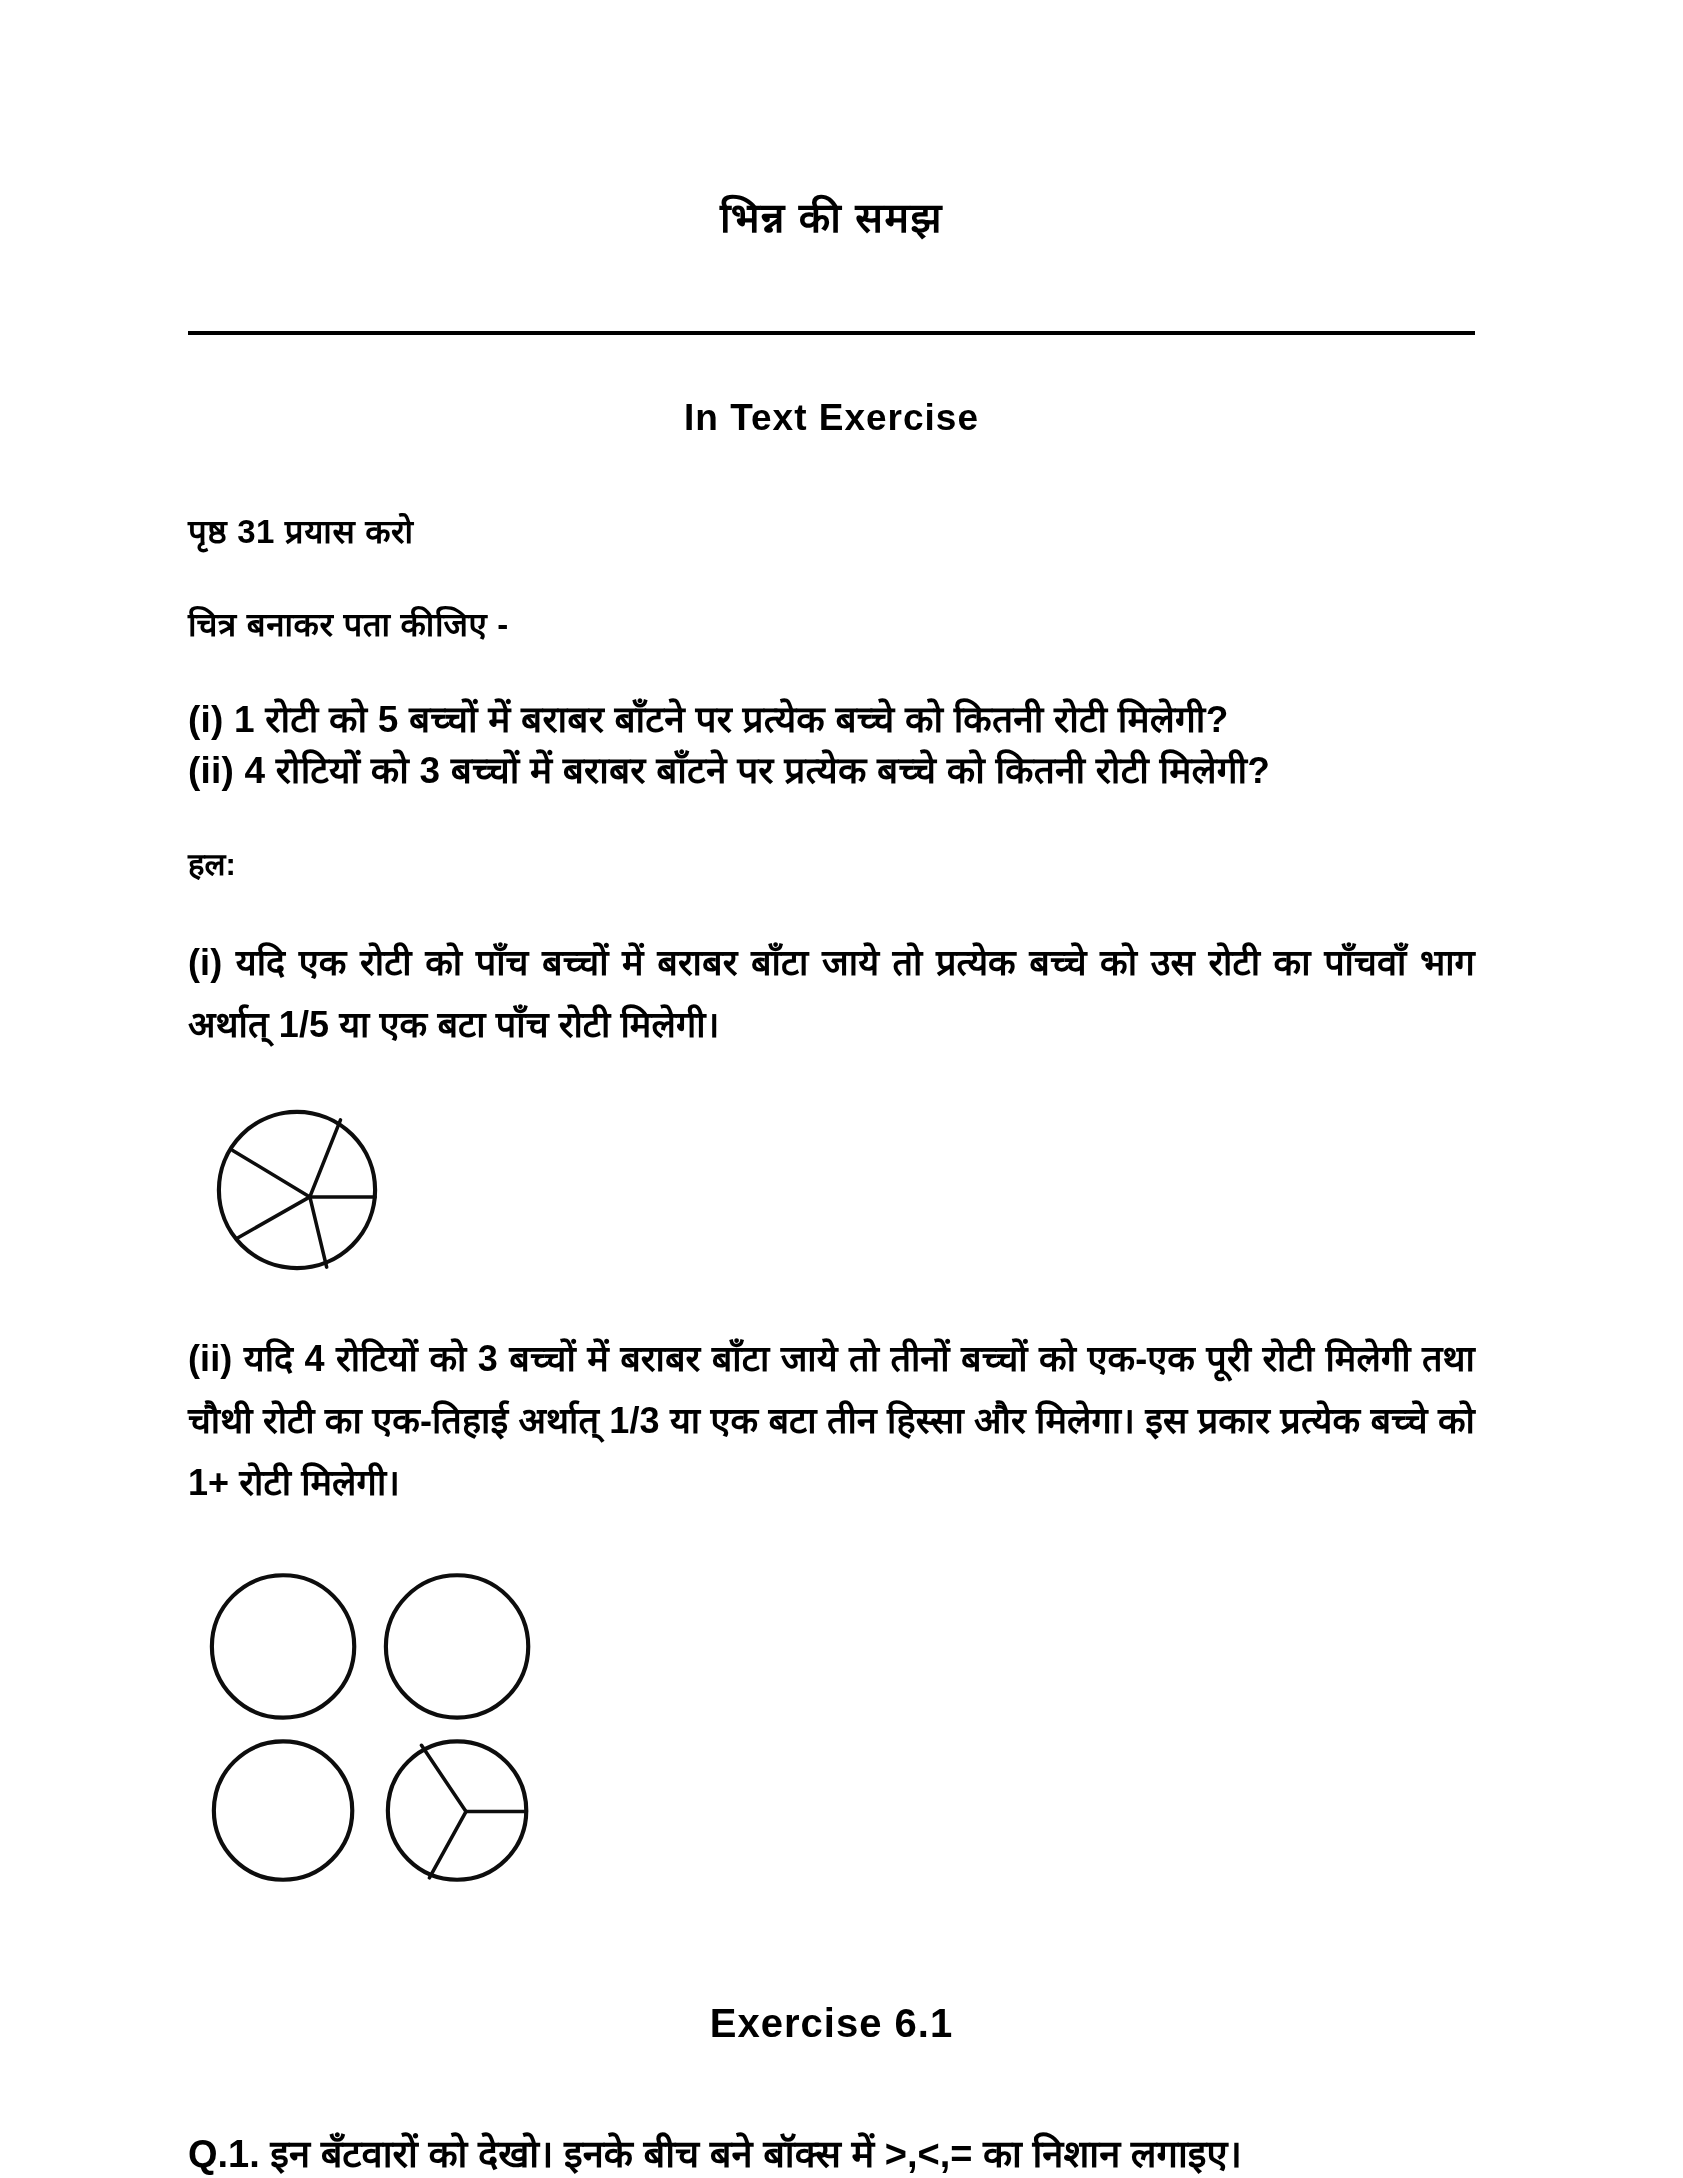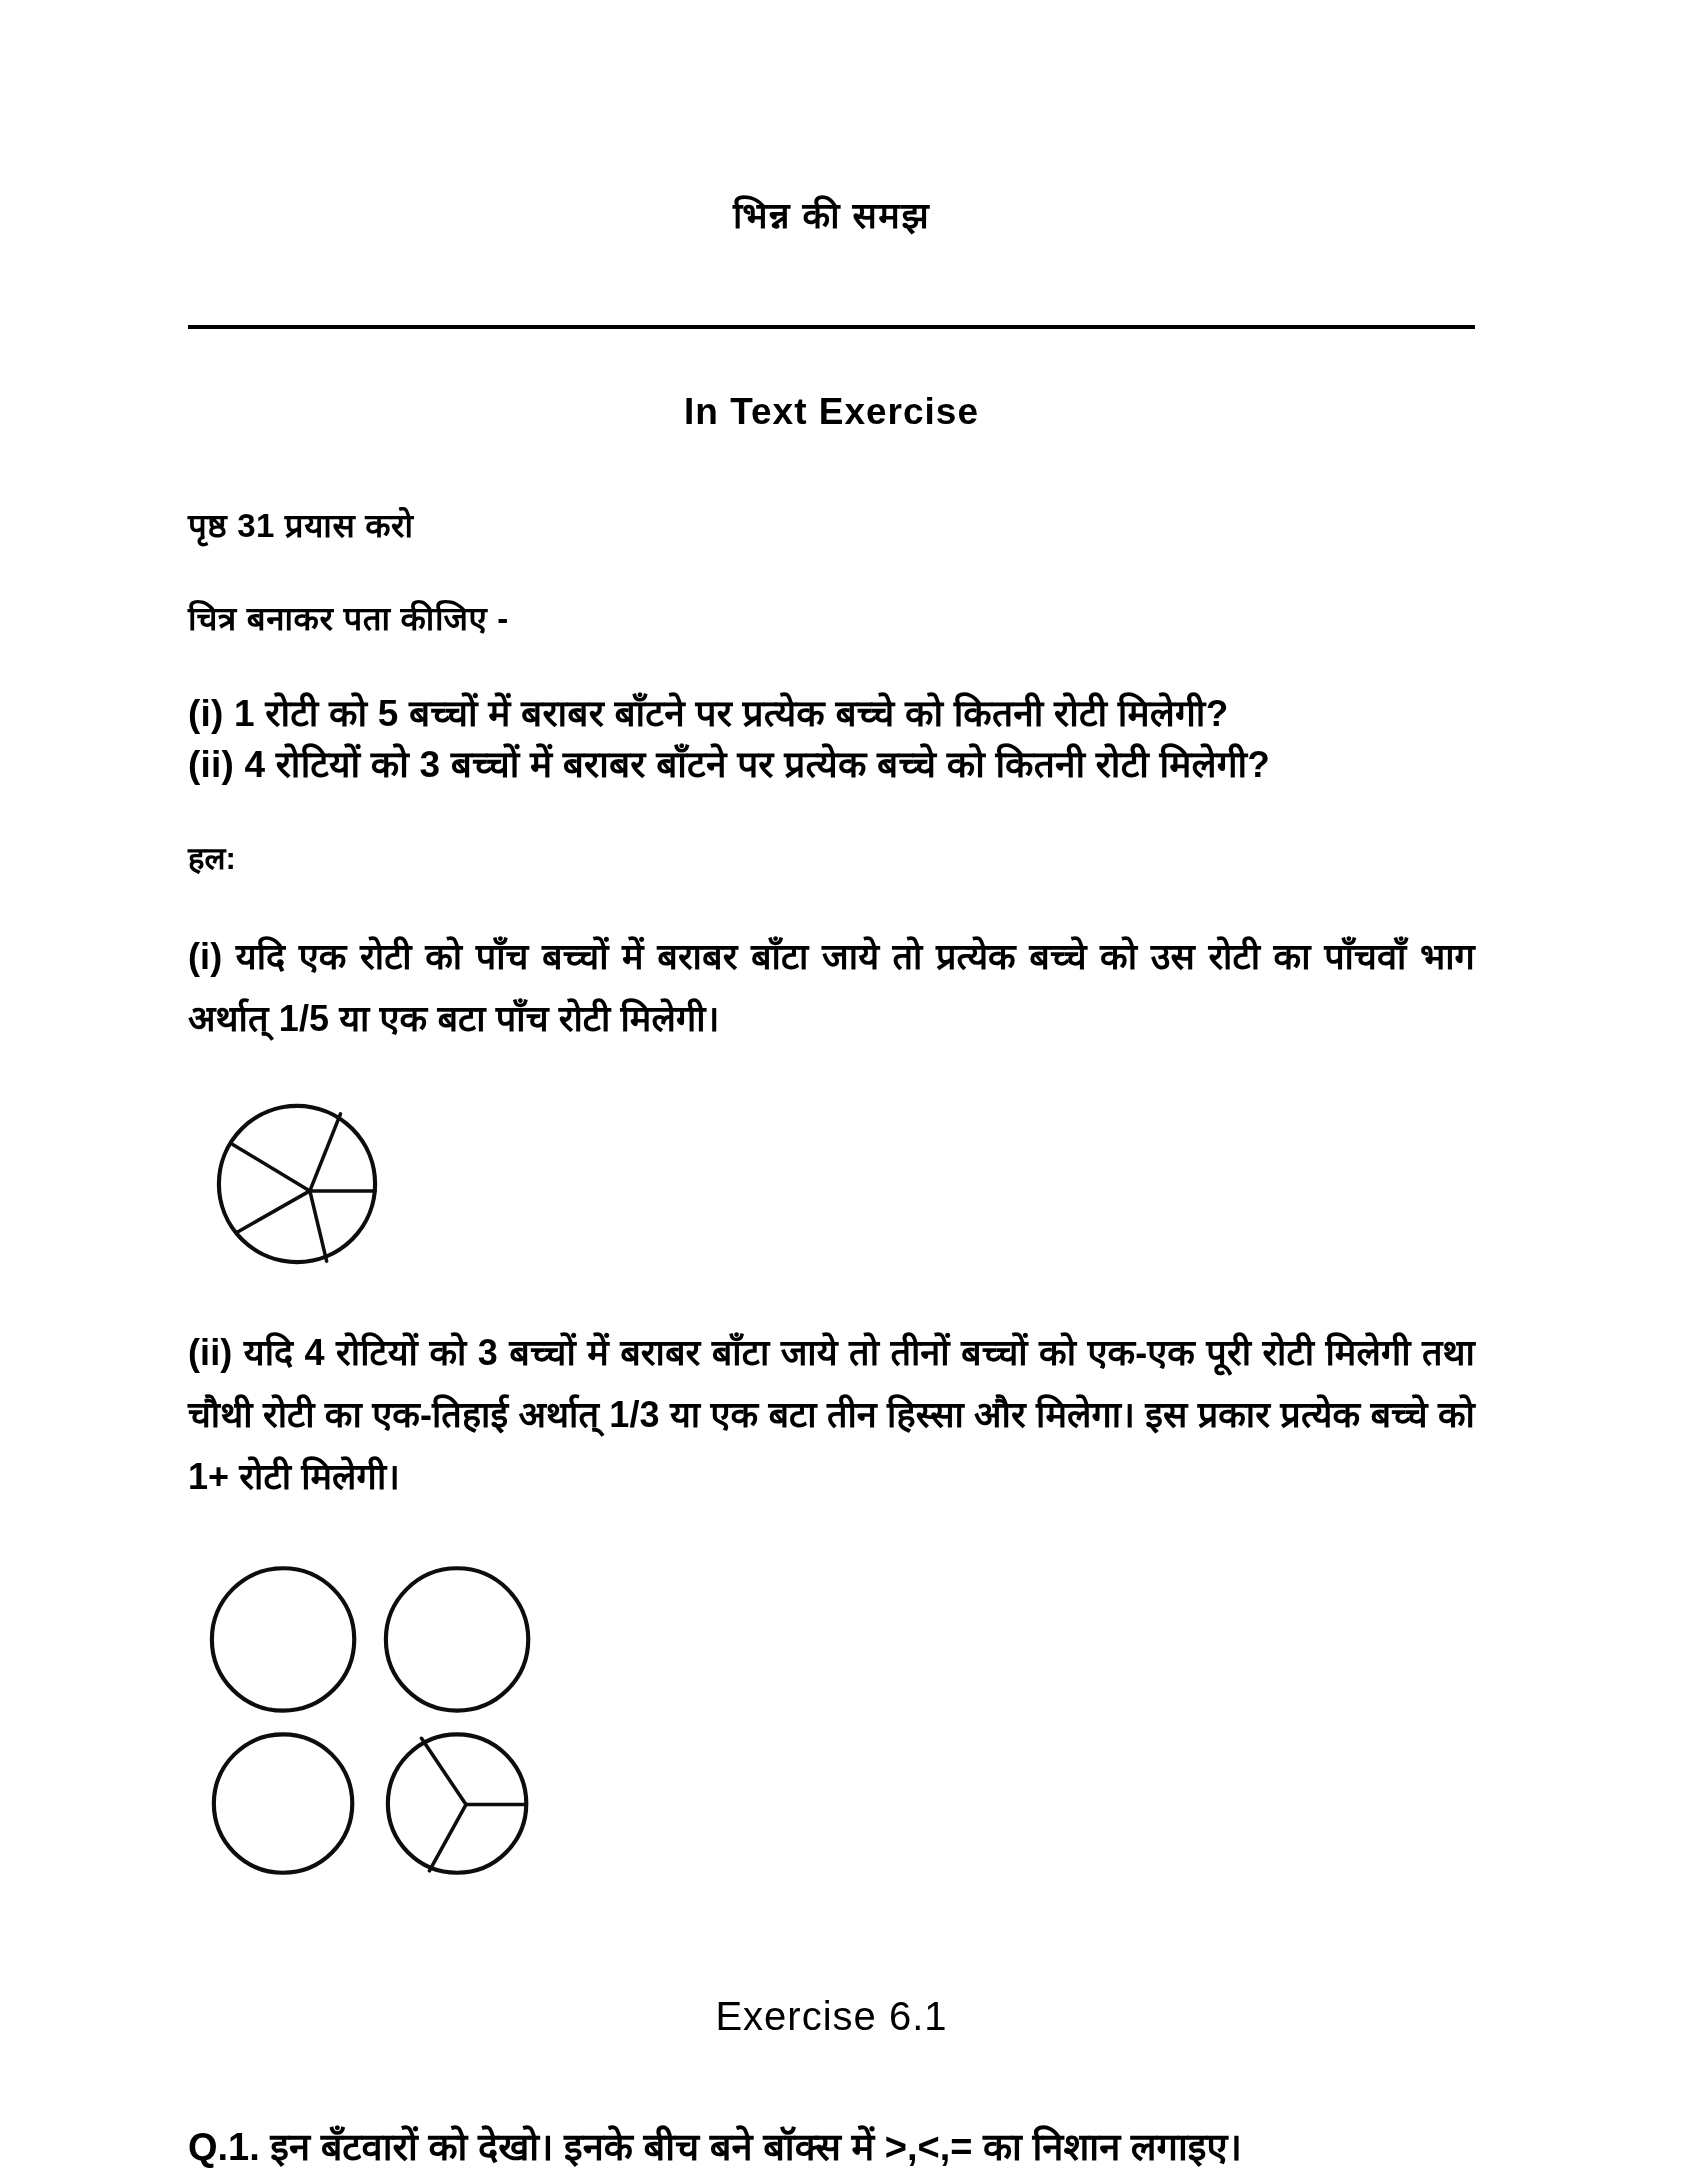--- a/index.html
+++ b/index.html
@@ -26,21 +26,21 @@
     position: absolute;
     left: 188px;
     top: 0;
     width: 1287px;
   }
 
   
   .doc-title {
     text-align: center;
     font-weight: bold;
-    font-size: 36px;
+    font-size: 41px;
     letter-spacing: 1.5px;
     margin: 0;
     padding-top: 193px;
     line-height: 1.25;
   }
   .rule {
     border: none;
     border-top: 4px solid #000;
     margin: 87px 0 0 0;
     width: 100%;
@@ -58,21 +58,21 @@
     font-size: 33px;
     letter-spacing: 0.6px;
     margin: 72px 0 0 0;
     line-height: 1.3;
   }
   .sub-heading.tight {
     margin-top: 50px;
   }
   .exercise-title {
     text-align: center;
-    font-weight: normal;
+    font-weight: bold;
     font-size: 40px;
     letter-spacing: 1px;
     margin: 113px 0 0 0;
   }
 
   
   .q-line {
     font-weight: bold;
     font-size: 37px;
     line-height: 1.38;

